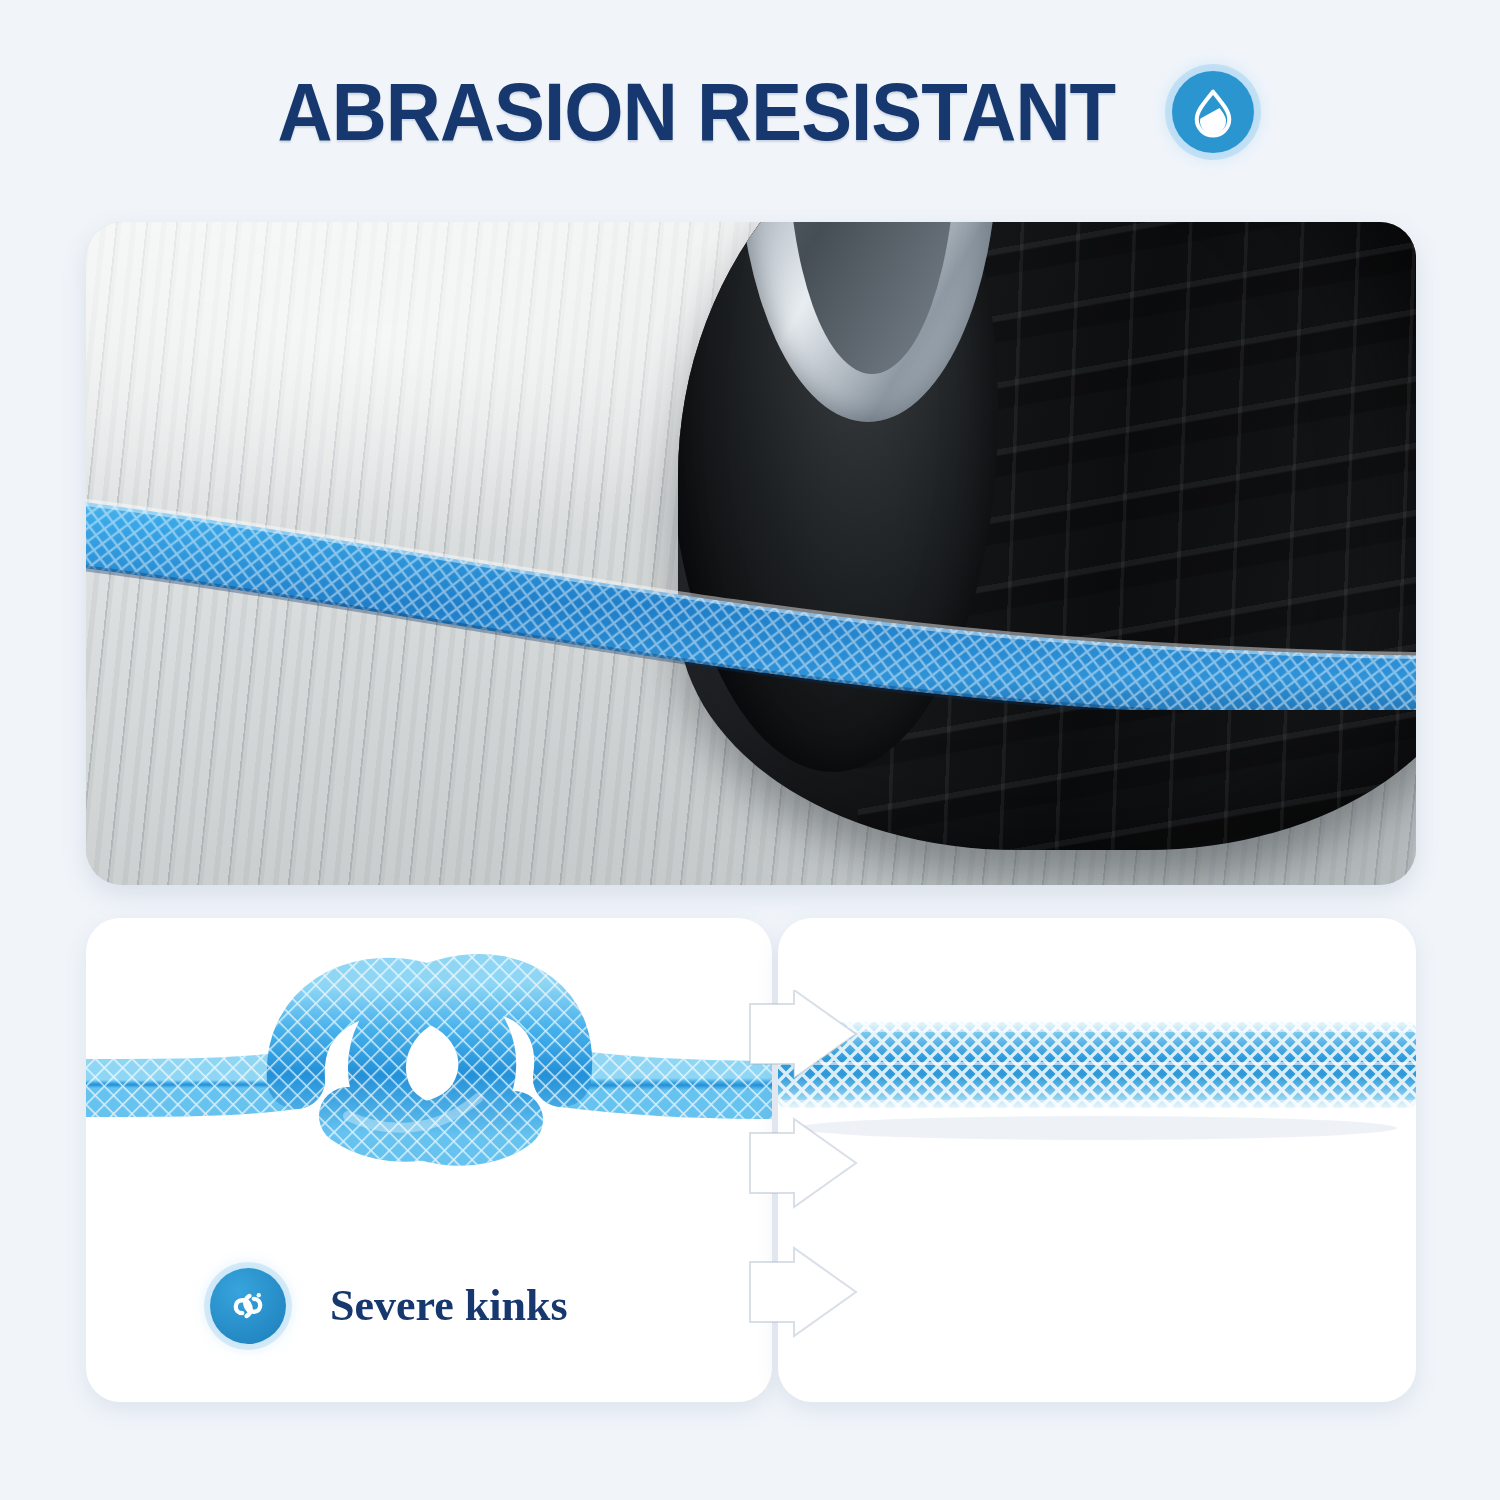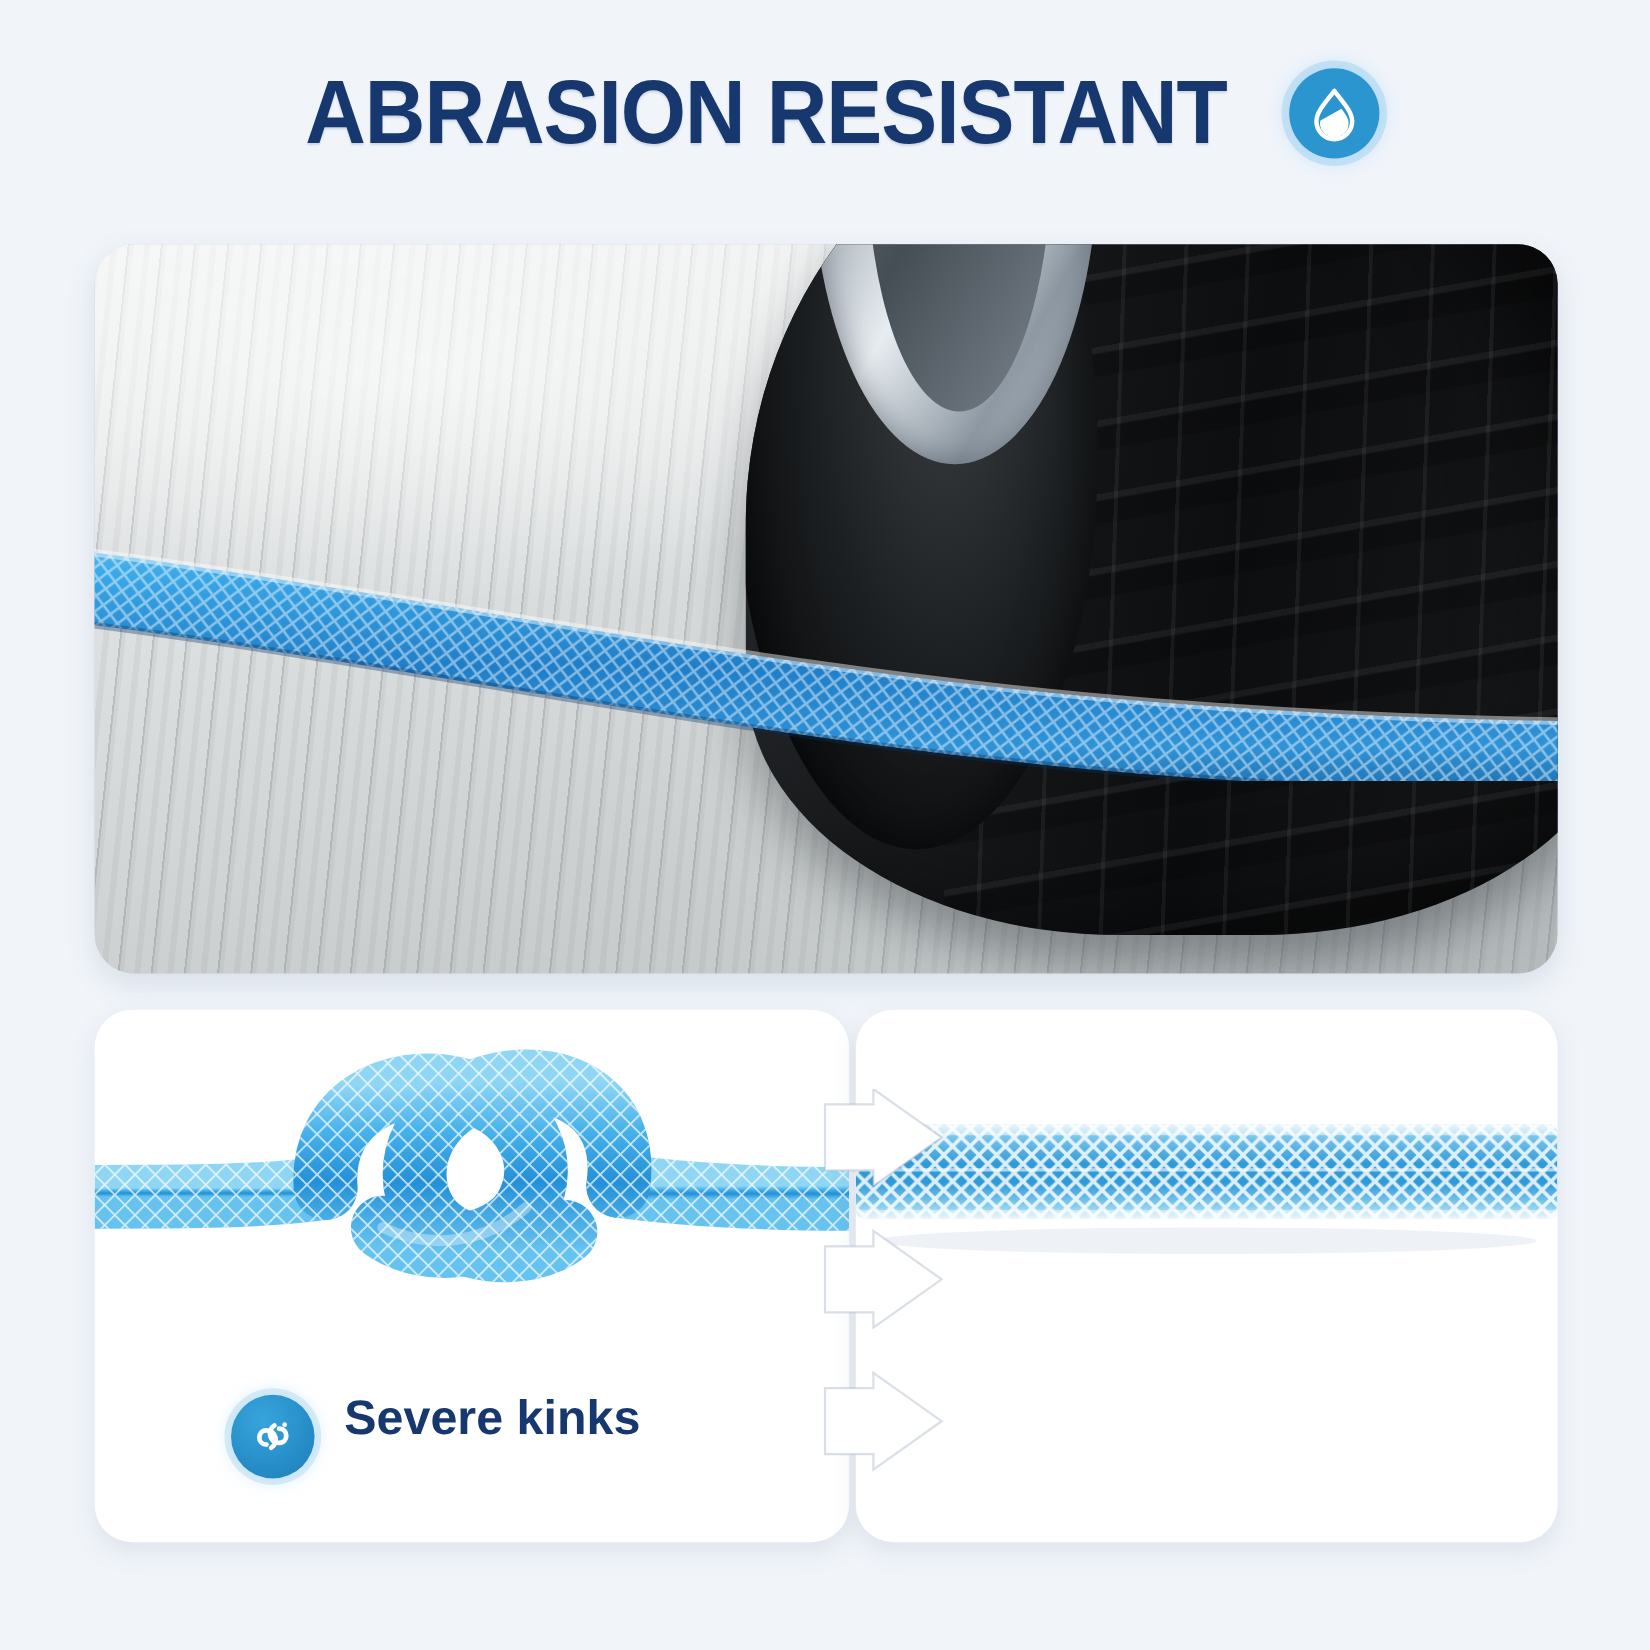--- a/index.html
+++ b/index.html
@@ -7,21 +7,21 @@
   body {
     background:#f1f5fa;
     font-family:"Liberation Sans", sans-serif;
     position:relative;
     overflow:hidden;
   }
 
   
   #header{
     position:absolute; left:0; top:62px; width:1500px; height:100px;
-    display:flex; justify-content:center; gap:26px;
+    display:flex; align-items:center; justify-content:center; gap:26px;
   }
   #title{
     font-size:82px; font-weight:700; color:#17386e;
     letter-spacing:-1px; line-height:1;
     transform:scaleX(0.93); transform-origin:center;
     white-space:nowrap;
     text-shadow:0 2px 2px rgba(120,140,170,.30);
   }
   .badge{
     width:82px; height:82px; border-radius:50%;
@@ -115,21 +115,21 @@
   }
   .knot-wrap svg{ width:100%; height:100%; display:block; }
 
   .straight-wrap{
     position:absolute; left:0; top:76px; width:638px; height:160px;
   }
   .straight-wrap svg{ width:100%; height:100%; display:block; }
 
   .label-row{
     position:absolute; left:0; bottom:58px; width:100%;
-    display:flex; align-items:flex-start; padding-left:124px; gap:27px;
+    display:flex; align-items:center; padding-left:124px; gap:44px;font-family:Liberation Serif, serif;
   }
   #card-right .label-row{ padding-left:148px; }
   .icon-circle{
     width:76px; height:76px; border-radius:50%; flex:none;
     background:radial-gradient(circle at 38% 30%, #37a4dc, #2489c4 70%, #1f7fb8);
     box-shadow:0 0 0 6px rgba(160,210,240,.38), 0 0 14px 5px rgba(170,215,245,.34);
     display:flex; align-items:center; justify-content:center;
   }
   .icon-circle svg{ width:46px; height:46px; display:block; }
   .label-text{

